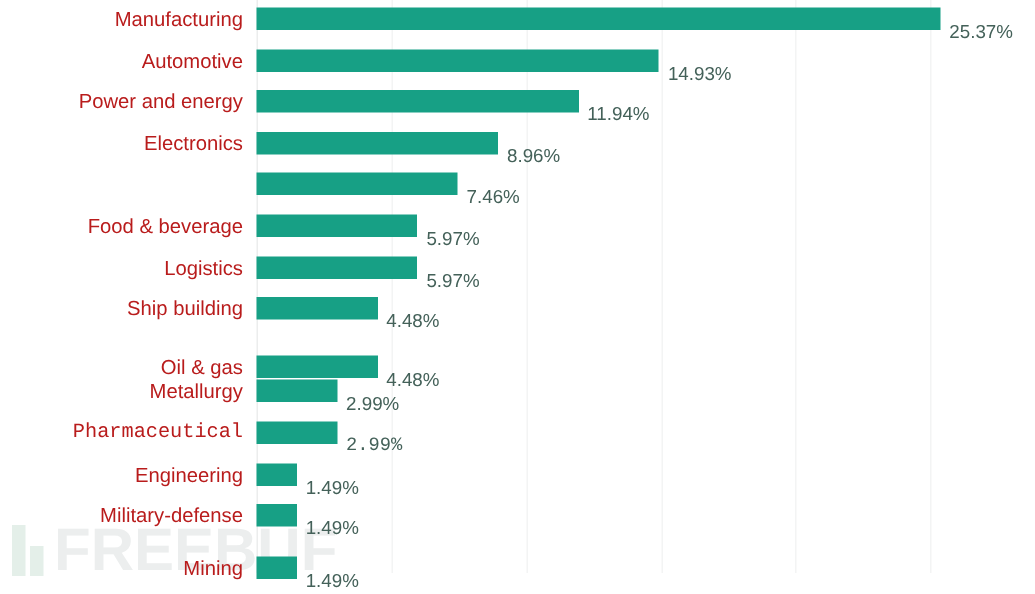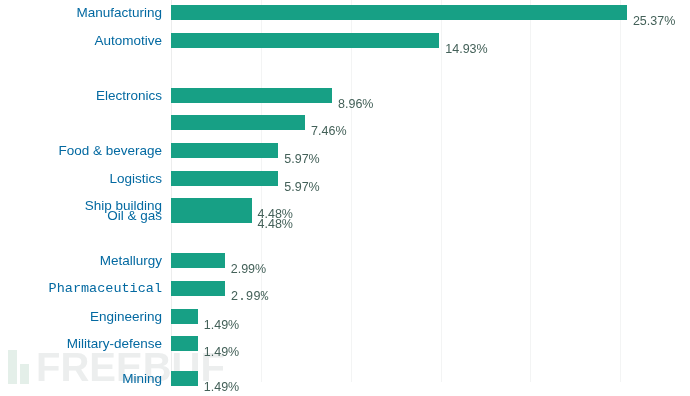--- a/index.html
+++ b/index.html
@@ -92,21 +92,21 @@
     display: flex;
     align-items: center;
   }
 
   .cat-label {
     position: absolute;
     left: 0;
     width: 162px;
     text-align: right;
     font-size: 13.5px;
-    color: #0369a1;
+    color: #b91c1c;
     line-height: 22px;
     white-space: nowrap;
   }
 
   .bar {
     position: absolute;
     height: 15px;
     top: 3px;
     background: #17a085;
   }
@@ -146,20 +146,25 @@
       <div class="bar-row" style="top: 2px;">
         <div class="cat-label">Manufacturing</div>
         <div class="bar" style="left: 171px; width: 455.899px; background: rgb(23, 160, 133);"></div>
         <div class="val-label" style="left: 632.899px;">25.37%</div>
       </div>
       <div class="bar-row" style="top: 29.6px; padding-left: 28px;">
         <div class="cat-label">Automotive</div>
         <div class="bar" style="left: 171px; width: 268.292px; background: rgb(23, 160, 133);"></div>
         <div class="val-label" style="left: 445.292px;">14.93%</div>
       </div>
+      <div class="bar-row" style="top: 57.2px;">
+        <div class="cat-label">Power and energy</div>
+        <div class="bar" style="left: 171px; width: 214.562px; background: rgb(23, 160, 133);"></div>
+        <div class="val-label" style="left: 391.562px;">11.94%</div>
+      </div>
       <div class="bar-row" style="top: 84.8px; padding-left: 16px;">
         <div class="cat-label">Electronics</div>
         <div class="bar" style="left: 171px; width: 161.011px; background: rgb(23, 160, 133);"></div>
         <div class="val-label" style="left: 338.011px;">8.96%</div>
       </div>
       <div class="bar-row" style="top: 112.4px;">
         <div class="bar" style="left: 171px; width: 134.056px; background: rgb(23, 160, 133);"></div>
         <div class="val-label" style="left: 311.056px;">7.46%</div>
       </div>
       <div class="bar-row" style="top: 140px;">
@@ -170,21 +175,21 @@
       <div class="bar-row" style="top: 167.6px;">
         <div class="cat-label">Logistics</div>
         <div class="bar" style="left: 171px; width: 107.281px; background: rgb(23, 160, 133);"></div>
         <div class="val-label" style="left: 284.281px;">5.97%</div>
       </div>
       <div class="bar-row" style="top: 195.2px;">
         <div class="cat-label">Ship building</div>
         <div class="bar" style="left: 171px; width: 80.5056px; background: rgb(23, 160, 133);"></div>
         <div class="val-label" style="left: 257.506px;">4.48%</div>
       </div>
-      <div class="bar-row" style="top: 205px;">
+      <div class="bar-row" style="top: 234px;">
         <div class="cat-label">Oil &amp; gas</div>
         <div class="bar" style="left: 171px; width: 80.5056px; background: rgb(23, 160, 133);"></div>
         <div class="val-label" style="left: 257.506px;">4.48%</div>
       </div>
       <div class="bar-row" style="top: 250.4px; text-decoration: underline;">
         <div class="cat-label">Metallurgy</div>
         <div class="bar" style="left: 171px; width: 53.7303px; background: rgb(23, 160, 133);"></div>
         <div class="val-label" style="left: 230.73px;">2.99%</div>
       </div>
       <div class="bar-row" style="top: 278px; font-family: Liberation Mono, monospace;">

